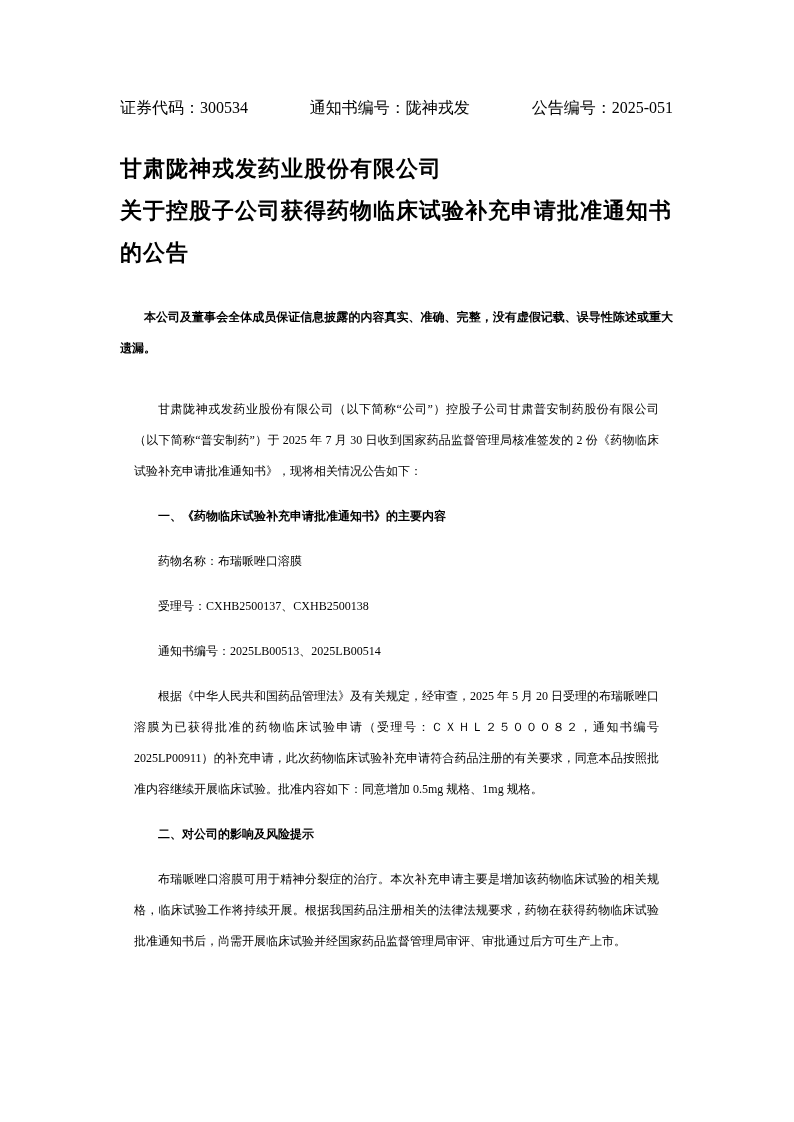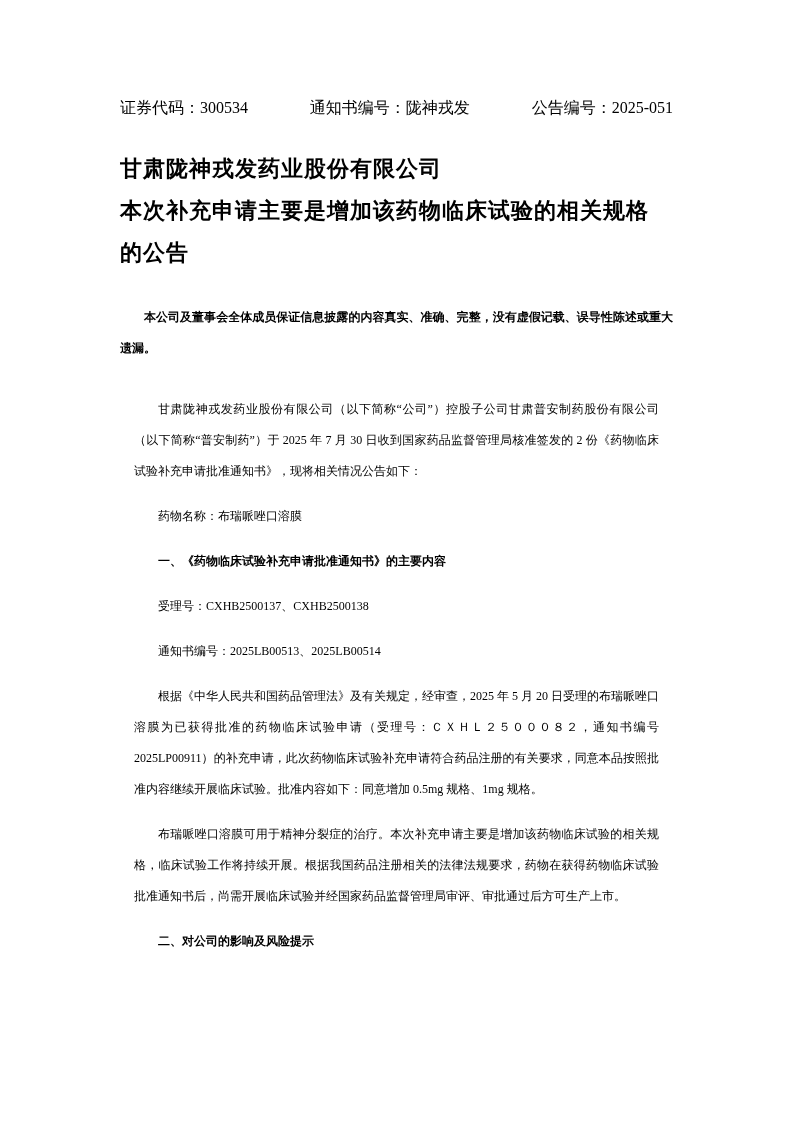--- a/index.html
+++ b/index.html
@@ -69,36 +69,36 @@
 <div class="page">
 
   <div class="doc-header">
     <span>证券代码：300534</span>
     <span>通知书编号：陇神戎发</span>
     <span>公告编号：2025-051</span>
   </div>
 
   <div class="doc-title">
     <div>甘肃陇神戎发药业股份有限公司</div>
-    <div>本次补充申请主要是增加该药物临床试验的相关规格</div>
+    <div>关于控股子公司获得药物临床试验补充申请批准通知书</div>
     <div>的公告</div>
   </div>
 
   <p class="disclaimer">本公司及董事会全体成员保证信息披露的内容真实、准确、完整，没有虚假记载、误导性陈述或重大遗漏。</p>
 
   <p class="body-block first-body-block">甘肃陇神戎发药业股份有限公司（以下简称“公司”）控股子公司甘肃普安制药股份有限公司（以下简称“普安制药”）于 2025 年 7 月 30 日收到国家药品监督管理局核准签发的 2 份《药物临床试验补充申请批准通知书》，现将相关情况公告如下：</p>
 
+  <p class="body-block section-heading">一、《药物临床试验补充申请批准通知书》的主要内容</p>
+
   <p class="body-block data-line">药物名称：布瑞哌唑口溶膜</p>
-
-  <p class="body-block section-heading">一、《药物临床试验补充申请批准通知书》的主要内容</p>
 
   <p class="body-block data-line">受理号：CXHB2500137、CXHB2500138</p>
 
   <p class="body-block data-line">通知书编号：2025LB00513、2025LB00514</p>
 
   <p class="body-block">根据《中华人民共和国药品管理法》及有关规定，经审查，2025 年 5 月 20 日受理的布瑞哌唑口溶膜为已获得批准的药物临床试验申请（受理号：ＣＸＨＬ２５０００８２，通知书编号 2025LP00911）的补充申请，此次药物临床试验补充申请符合药品注册的有关要求，同意本品按照批准内容继续开展临床试验。批准内容如下：同意增加 0.5mg 规格、1mg 规格。</p>
 
+  <p class="body-block section-heading">二、对公司的影响及风险提示</p>
+
   <p class="body-block">布瑞哌唑口溶膜可用于精神分裂症的治疗。本次补充申请主要是增加该药物临床试验的相关规格，临床试验工作将持续开展。根据我国药品注册相关的法律法规要求，药物在获得药物临床试验批准通知书后，尚需开展临床试验并经国家药品监督管理局审评、审批通过后方可生产上市。</p>
-
-  <p class="body-block section-heading">二、对公司的影响及风险提示</p>
 
 
 </div>
 
 </body></html>

